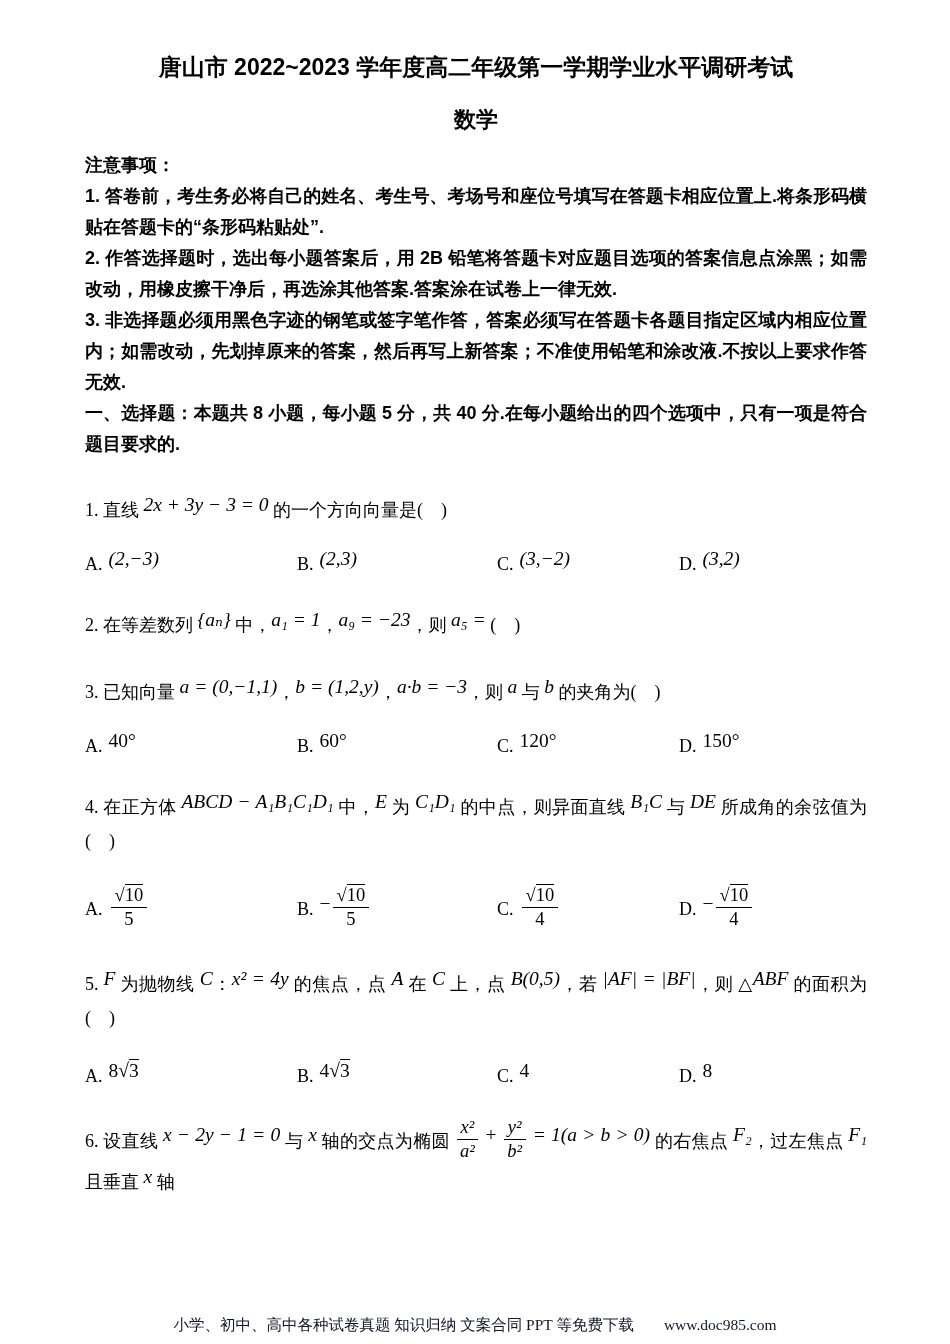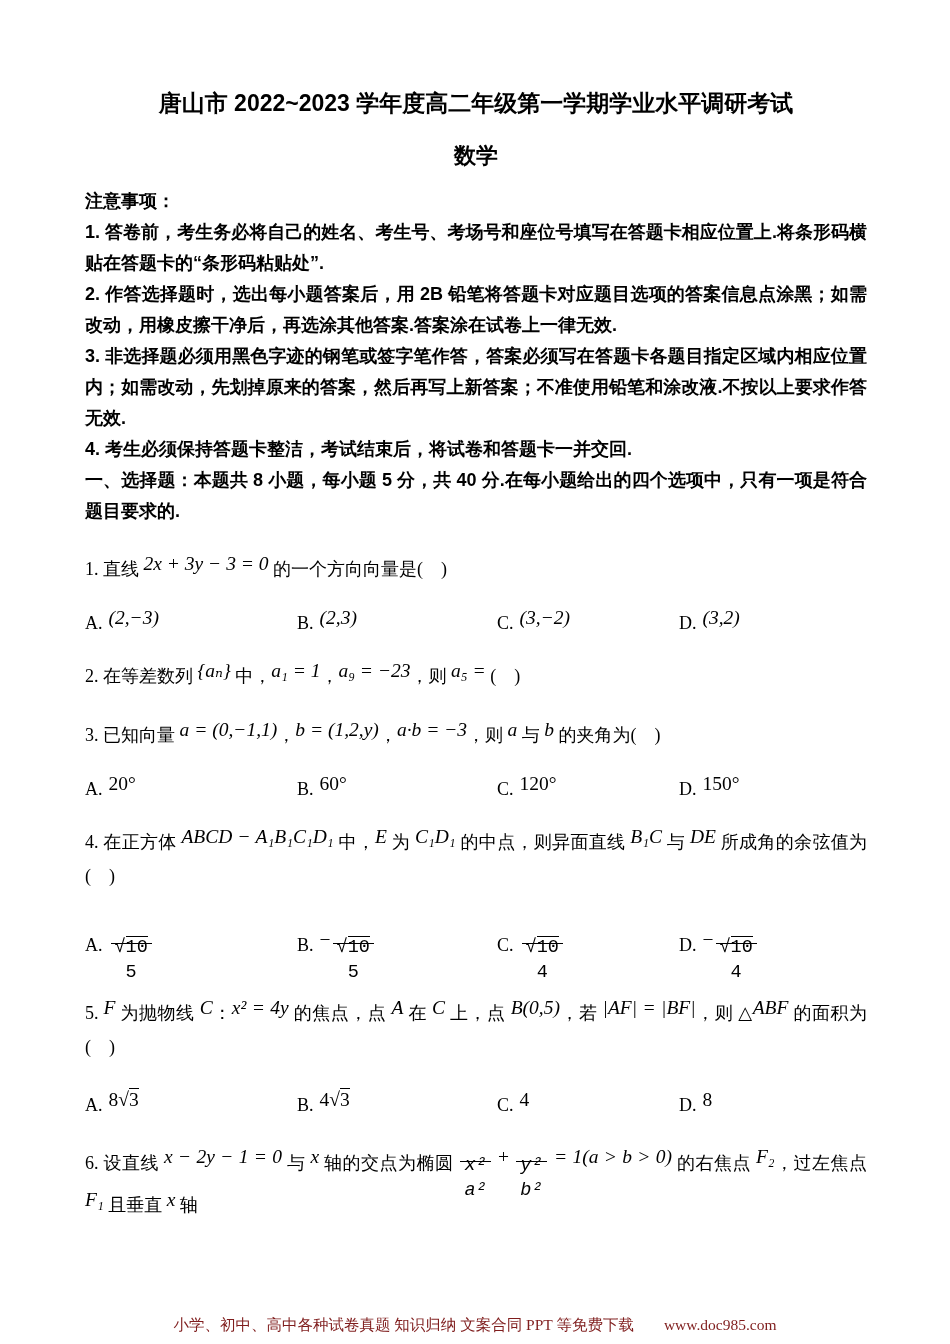--- a/index.html
+++ b/index.html
@@ -1,79 +1,78 @@
 <!DOCTYPE html>
 <html><head>
 <meta charset="utf-8">
 <style>
   html,body{margin:0;padding:0;background:#ffffff;}
   body{
     width:950px;height:1344px;position:relative;overflow:hidden;
     color:#000;font-family:"Liberation Serif","DejaVu Serif",serif;
   }
-  .page{padding:88px 83px 0 85px;}
+  .page{padding:52px 83px 0 85px;}
 
   .exam-title{
     text-align:center;font-weight:bold;font-size:23px;line-height:30px;margin:0;
     font-family:"Liberation Sans","DejaVu Sans",sans-serif;
   }
   .subject-title{
     text-align:center;font-weight:bold;font-size:22px;line-height:28px;margin:26px 0 14px 0;
     font-family:Liberation Mono, monospace;
   }
 
   .notices, .section-heading{
     font-family:"Liberation Sans","DejaVu Sans",sans-serif;
     font-weight:bold;font-size:18px;line-height:31px;text-align:justify;
   }
   .notices p, .section-heading{margin:0;}
 
-  .question{margin-top:25px;}
+  .question{margin-top:33px;}
   .stem{font-size:18px;line-height:34px;text-align:justify;}
 
   
   .mi,.mu,.sqrt{font-family:"Liberation Serif","DejaVu Serif",serif;font-size:19.5px;position:relative;top:-5px;}
   .mi{font-style:italic;}
   .mu{font-style:normal;}
   .sqrt{white-space:nowrap;font-style:normal;display:inline-block;}
   .sqrt .rad{font-style:normal;}
   .sqrt .vinc{border-top:1.5px solid #000;padding-top:0px;font-style:normal;}
 
   .frac{display:inline-block;vertical-align:middle;text-align:center;line-height:1.15;position:relative;top:-3px;margin:0 2px;}
   .frac .num{display:block;border-bottom:1.4px solid #000;padding:0 4px 1px 4px;}
   .frac .den{display:block;padding-top:1px;}
-  .frac .mi,.frac .mu,.frac .sqrt{top:16px;font-size:18.5px;font-family:Liberation Mono, monospace;}
+  .frac .mi,.frac .mu,.frac .sqrt{top:0;font-size:18.5px;}
 
   .options{display:grid;grid-template-columns:212px 200px 182px auto;margin-top:26px;align-items:center;}
   .opt{font-size:18px;white-space:nowrap;}
   .opt-label{font-family:"Liberation Serif","DejaVu Serif",serif;}
   .opt-value{margin-left:6px;}
 
   .q4 .options,.q5 .options{margin-top:30px;}
 
   .footer{
     position:absolute;left:0;bottom:8px;width:100%;text-align:center;
-    font-size:15.5px;color:#7f1d1d;
+    font-size:15.5px;color:#0f172a;
   }
   .footer .sep{display:inline-block;width:30px;}
 </style>
 </head>
 <body>
 
 <div class="page">
 
   <h1 class="exam-title">唐山市 2022~2023 学年度高二年级第一学期学业水平调研考试</h1>
   <h2 class="subject-title">数学</h2>
 
   <div class="notices">
     <p>注意事项：</p>
     <p>1. 答卷前，考生务必将自己的姓名、考生号、考场号和座位号填写在答题卡相应位置上.将条形码横贴在答题卡的“条形码粘贴处”.</p>
     <p>2. 作答选择题时，选出每小题答案后，用 2B 铅笔将答题卡对应题目选项的答案信息点涂黑；如需改动，用橡皮擦干净后，再选涂其他答案.答案涂在试卷上一律无效.</p>
     <p>3. 非选择题必须用黑色字迹的钢笔或签字笔作答，答案必须写在答题卡各题目指定区域内相应位置内；如需改动，先划掉原来的答案，然后再写上新答案；不准使用铅笔和涂改液.不按以上要求作答无效.</p>
-    <p>4. 考生必须保持答题卡整洁，考试结束后，将试卷和答题卡一并交回.</p>
   </div>
 
   <p class="section-heading">一、选择题：本题共 8 小题，每小题 5 分，共 40 分.在每小题给出的四个选项中，只有一项是符合题目要求的.</p>
 
   <div class="question q1">
     <div class="stem"><span class="zh">1. 直线 </span><span class="mi">2x + 3y − 3 = 0</span><span class="zh"> 的一个方向向量是(　)</span></div>
     <div class="options">
       <div class="opt"><span class="opt-label">A.</span><span class="opt-value"><span class="mi">(2,−3)</span></span></div>
       <div class="opt"><span class="opt-label">B.</span><span class="opt-value"><span class="mi">(2,3)</span></span></div>
       <div class="opt"><span class="opt-label">C.</span><span class="opt-value"><span class="mi">(3,−2)</span></span></div>
@@ -81,21 +80,21 @@
     </div>
   </div>
 
   <div class="question q2">
     <div class="stem"><span class="zh">2. 在等差数列 </span><span class="mi">{aₙ}</span><span class="zh"> 中，</span><span class="mi">a₁ = 1</span><span class="zh">，</span><span class="mi">a₉ = −23</span><span class="zh">，则 </span><span class="mi">a₅ =</span><span class="zh"> (　)</span></div>
   </div>
 
   <div class="question q3">
     <div class="stem"><span class="zh">3. 已知向量 </span><span class="mi">a = (0,−1,1)</span><span class="zh">，</span><span class="mi">b = (1,2,y)</span><span class="zh">，</span><span class="mi">a·b = −3</span><span class="zh">，则 </span><span class="mi">a</span><span class="zh"> 与 </span><span class="mi">b</span><span class="zh"> 的夹角为(　)</span></div>
     <div class="options">
-      <div class="opt"><span class="opt-label">A.</span><span class="opt-value"><span class="mu">20°</span></span></div>
+      <div class="opt"><span class="opt-label">A.</span><span class="opt-value"><span class="mu">40°</span></span></div>
       <div class="opt"><span class="opt-label">B.</span><span class="opt-value"><span class="mu">60°</span></span></div>
       <div class="opt"><span class="opt-label">C.</span><span class="opt-value"><span class="mu">120°</span></span></div>
       <div class="opt"><span class="opt-label">D.</span><span class="opt-value"><span class="mu">150°</span></span></div>
     </div>
   </div>
 
   <div class="question q4">
     <div class="stem"><span class="zh">4. 在正方体 </span><span class="mi">ABCD − A₁B₁C₁D₁</span><span class="zh"> 中，</span><span class="mi">E</span><span class="zh"> 为 </span><span class="mi">C₁D₁</span><span class="zh"> 的中点，则异面直线 </span><span class="mi">B₁C</span><span class="zh"> 与 </span><span class="mi">DE</span><span class="zh"> 所成角的余弦值为(　)</span></div>
     <div class="options">
       <div class="opt"><span class="opt-label">A.</span><span class="opt-value"><span class="frac"><span class="num"><span class="sqrt"><span class="rad">√</span><span class="vinc">10</span></span></span><span class="den"><span class="mu">5</span></span></span></span></div>

